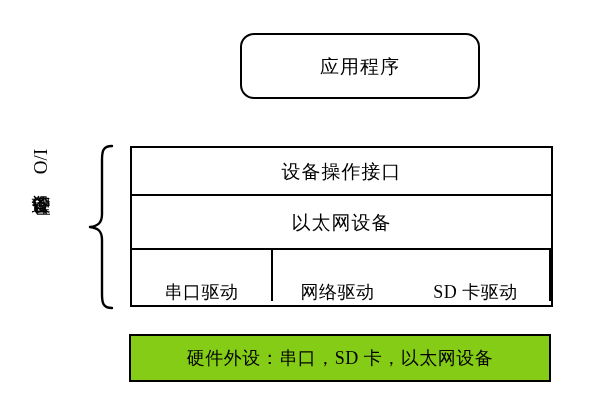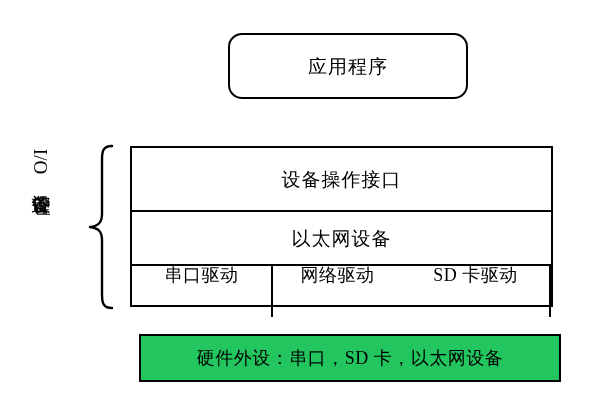--- a/index.html
+++ b/index.html
@@ -15,21 +15,21 @@
     position: relative;
     width: 607px;
     height: 409px;
     background: #ffffff;
     overflow: hidden;
   }
 
   
   .app-box {
     position: absolute;
-    left: 228px;
+    left: 240px;
     top: 33px;
     width: 240px;
     height: 66px;
     border: 2.2px solid #000000;
     border-radius: 14px;
     box-sizing: border-box;
     display: flex;
     align-items: center;
     justify-content: center;
     background: #ffffff;
@@ -94,58 +94,58 @@
     display: flex;
     flex-direction: column;
   }
   .stack-row {
     flex: 0 0 auto;
     box-sizing: border-box;
     display: flex;
     align-items: center;
     justify-content: center;
   }
-  .stack-row.r1 { height: 64px; border-bottom: 2.2px solid #000000; }
+  .stack-row.r1 { height: 48px; border-bottom: 2.2px solid #000000; }
   .stack-row.r2 { height: 54px; border-bottom: 2.2px solid #000000; }
   .stack-row.r3 { height: 51px; }
   .row-label {
     font-size: 19px;
     letter-spacing: 1px;
     line-height: 1;
   }
   .stack-row.r3 { display: flex; }
   .driver-cell {
     box-sizing: border-box;
     display: flex;
-    align-items: flex-start;
+    align-items: flex-end;
     justify-content: center;
     height: 100%;
   }
   .driver-cell.c1 { width: 141px; border-right: 2.2px solid #000000; }
   .driver-cell.c2 { width: 149px; border-right: 2.2px solid #000000; }
   .driver-cell.c3 { width: 129px; }
   .driver-label {
     font-size: 18px;
     letter-spacing: 0.5px;
     line-height: 1;
   }
 
   
   .hw-box {
     position: absolute;
-    left: 139px;
+    left: 129px;
     top: 334px;
     width: 422px;
     height: 48px;
     border: 2.2px solid #000000;
     box-sizing: border-box;
     display: flex;
     align-items: center;
     justify-content: center;
-    background: #22c55e;
+    background: #84cc16;
   }
   .hw-label {
     font-size: 18px;
     letter-spacing: 0.5px;
     line-height: 1;
   }
 </style>
 </head>
 <body>
 

